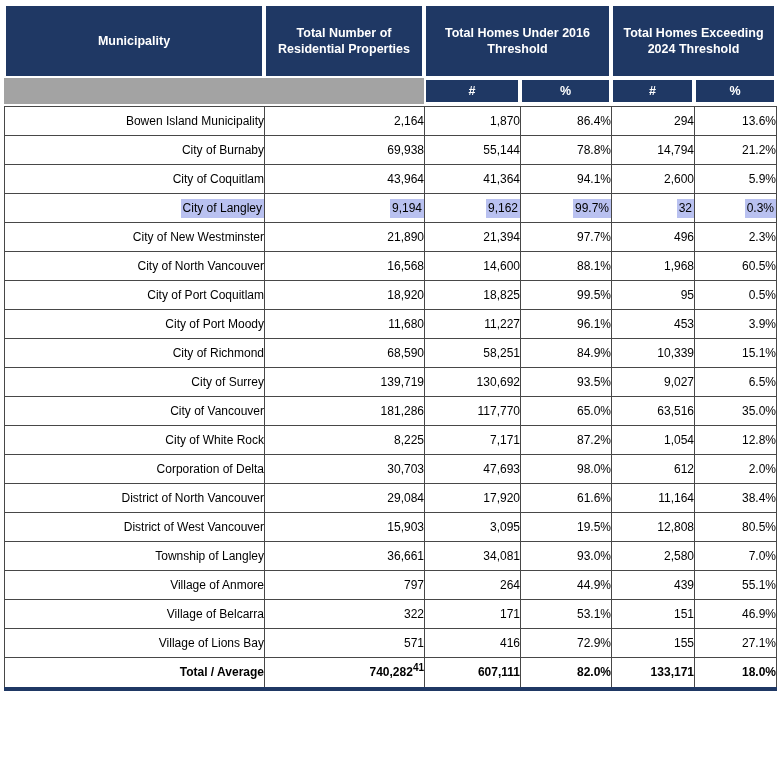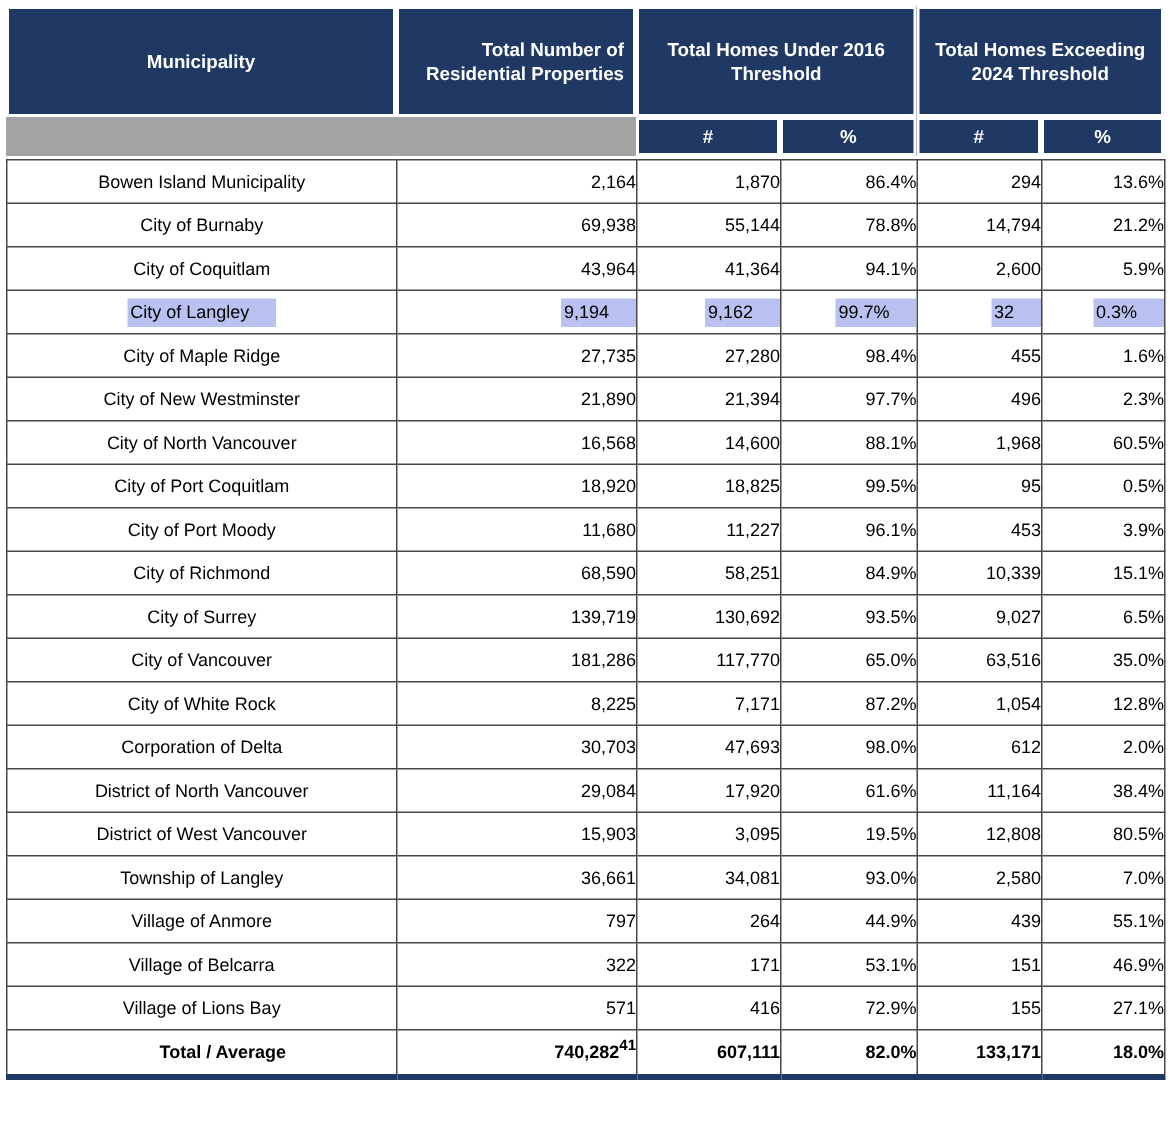--- a/index.html
+++ b/index.html
@@ -32,21 +32,21 @@
     line-height:1.3;
     display:flex;
     align-items:center;
     justify-content:center;
     text-align:center;
     padding:2px 6px;
     box-sizing:border-box;
     border:2px solid #fff;
   }
   .muni-h{grid-column:1;grid-row:1;}
-  .col2-h{grid-column:2;grid-row:1;text-align:right;}
+  .col2-h{grid-column:2;grid-row:1;}
   .group-under{grid-column:3/5;grid-row:1;}
   .group-exceed{grid-column:5/7;grid-row:1;}
   .s3{grid-column:3;grid-row:2;}
   .s4{grid-column:4;grid-row:2;}
   .s5{grid-column:5;grid-row:2;}
   .s6{grid-column:6;grid-row:2;}
 
   
   table.data{
     border-collapse:collapse;
@@ -56,36 +56,36 @@
   }
   table.data td{
     border:1px solid var(--grid);
     height:29px;
     padding:0;
     box-sizing:border-box;
     vertical-align:middle;
     overflow:hidden;
     white-space:nowrap;
   }
-  td.muni{text-align:center;padding-left:7px;}
+  td.muni{text-align:right;padding-left:7px;}
   td.num{text-align:right;padding-right:14px;}
   tr.total td{
     font-weight:bold;
     height:31px;
     border-bottom:4px solid var(--navy);
     padding-left:28px;
   }
   sup{
     font-size:10px;
     vertical-align:super;
     line-height:0;
   }
   .hl{
     background:var(--hl);
-    padding:2px 18px 3px 2px;
+    padding:2px 2px 3px 2px;
   }
 </style>
 </head>
 <body>
 
 <div class="page">
 
   <div class="header-grid">
     <div class="hcell muni-h">Municipality</div>
     <div class="hcell col2-h">Total Number of Residential Properties</div>
@@ -131,28 +131,20 @@
           <td class="num">2,600</td>
           <td class="num">5.9%</td>
         </tr>
         <tr>
           <td class="muni"><span class="hl">City of Langley</span></td>
           <td class="num"><span class="hl">9,194</span></td>
           <td class="num"><span class="hl">9,162</span></td>
           <td class="num"><span class="hl">99.7%</span></td>
           <td class="num"><span class="hl">32</span></td>
           <td class="num"><span class="hl">0.3%</span></td>
-        </tr>
-        <tr>
-          <td class="muni">City of Maple Ridge</td>
-          <td class="num">27,735</td>
-          <td class="num">27,280</td>
-          <td class="num">98.4%</td>
-          <td class="num">455</td>
-          <td class="num">1.6%</td>
         </tr>
         <tr>
           <td class="muni">City of New Westminster</td>
           <td class="num">21,890</td>
           <td class="num">21,394</td>
           <td class="num">97.7%</td>
           <td class="num">496</td>
           <td class="num">2.3%</td>
         </tr>
         <tr>

